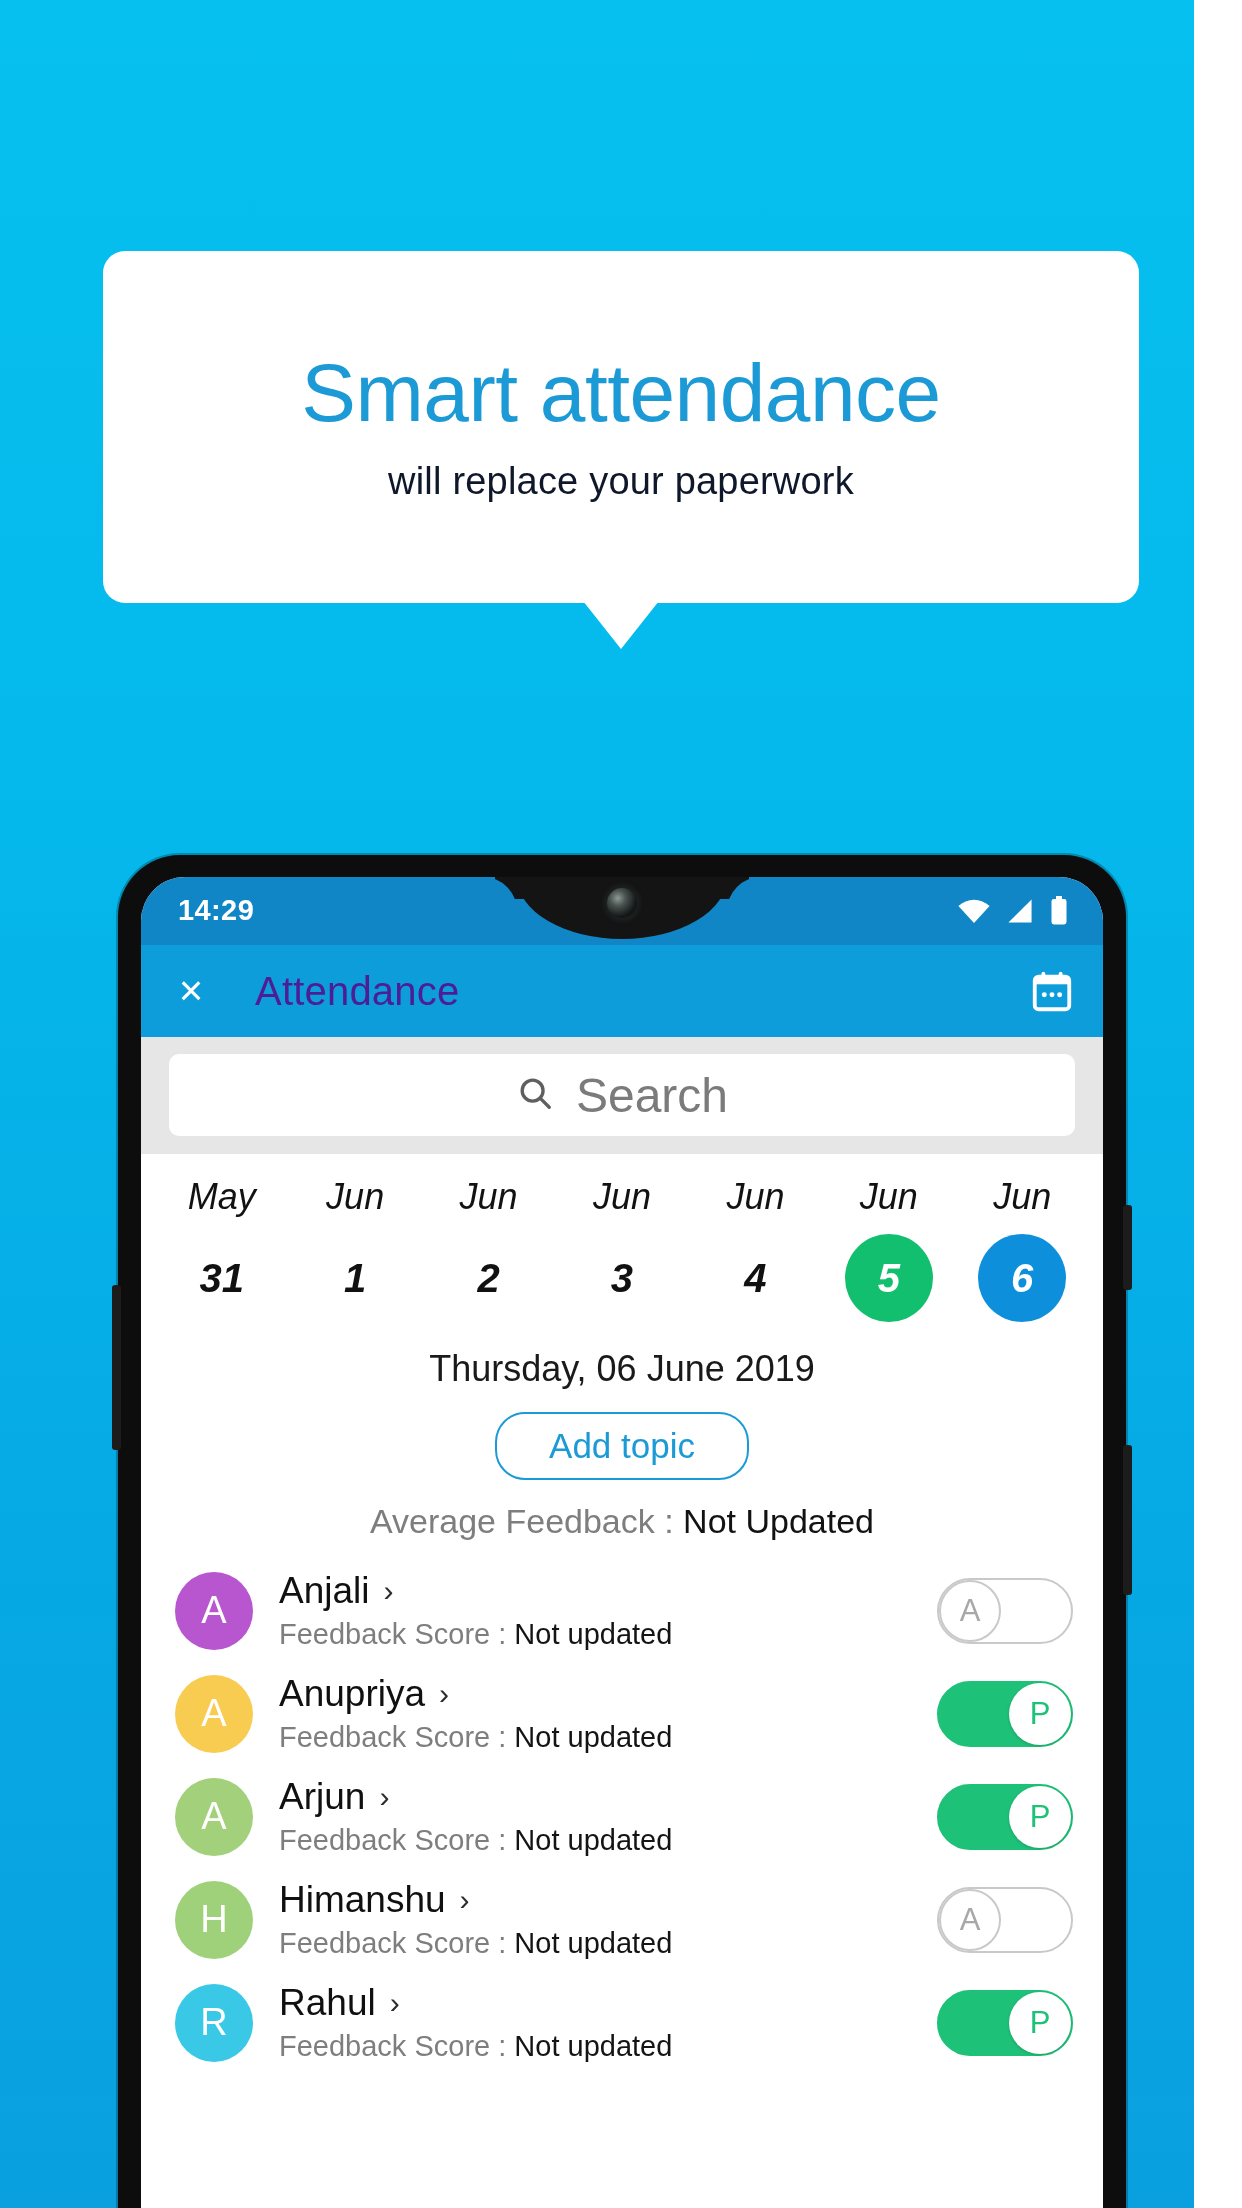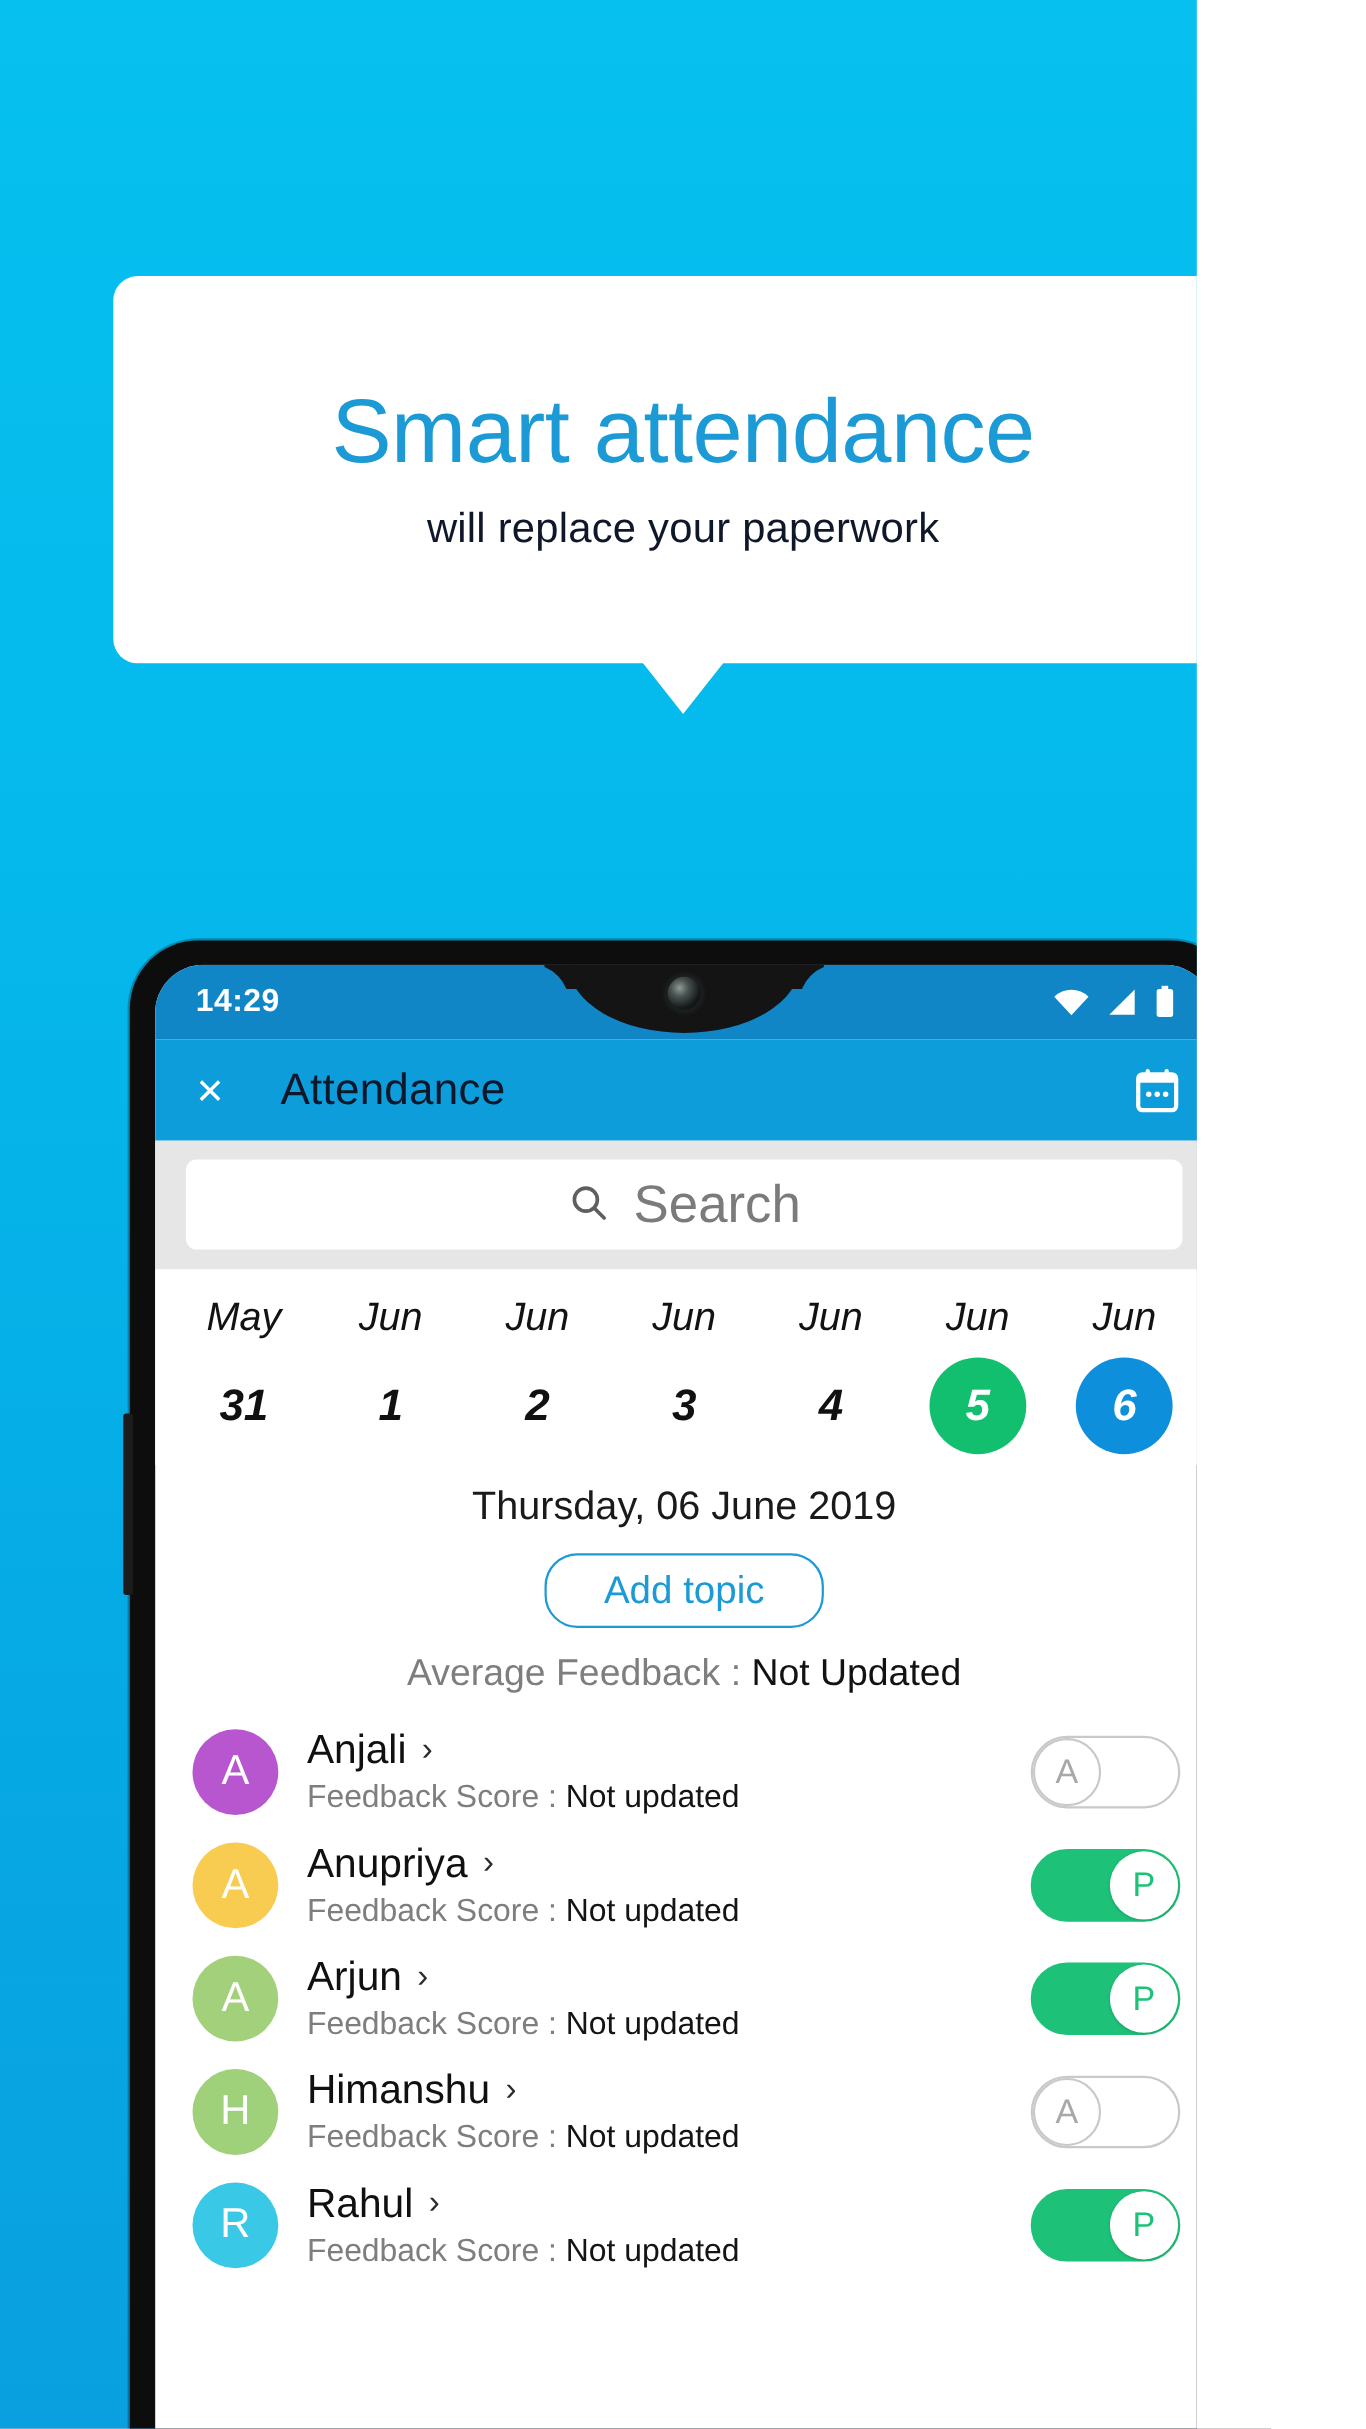--- a/index.html
+++ b/index.html
@@ -6,21 +6,21 @@
 
   html, body {
     width: 1242px;
     height: 2208px;
     overflow: hidden;
     font-family: "Liberation Sans", sans-serif;
   }
 
   #promo {
     position: relative;
-    width: 1088px;
+    width: 1194px;
     height: 2208px;
     background: linear-gradient(180deg, #06c0ef 0%, #05b9ec 35%, #06a9e4 70%, #0aa0e0 100%);
     overflow: hidden;
   }
 
   
   .bubble {
     position: absolute;
     left: 103px;
     top: 251px;
@@ -171,21 +171,21 @@
     align-items: center;
     padding: 0 28px;
   }
   .close-x {
     width: 44px; height: 44px;
     display: flex; align-items: center; justify-content: center;
     color: #ffffff; font-size: 42px; font-weight: 300; line-height: 1;
   }
   .appbar-title {
     margin-left: 42px;
-    color: #0f172a;
+    color: #4c1d95;
     font-size: 40px;
     font-weight: 400;
     letter-spacing: 0.2px;
     flex: 1;
   }
   .cal-icon { width: 46px; height: 46px; }
 
   
   .search-wrap {
     background: #e6e6e6;

